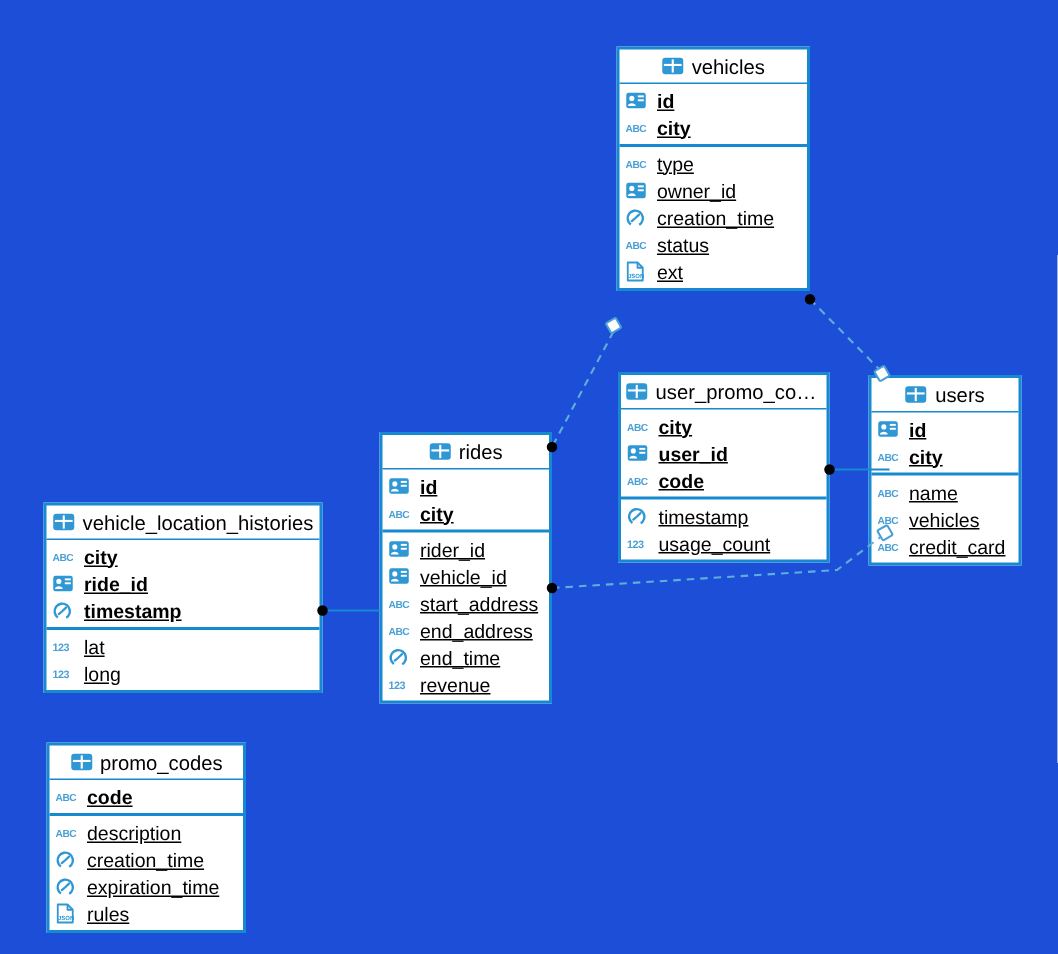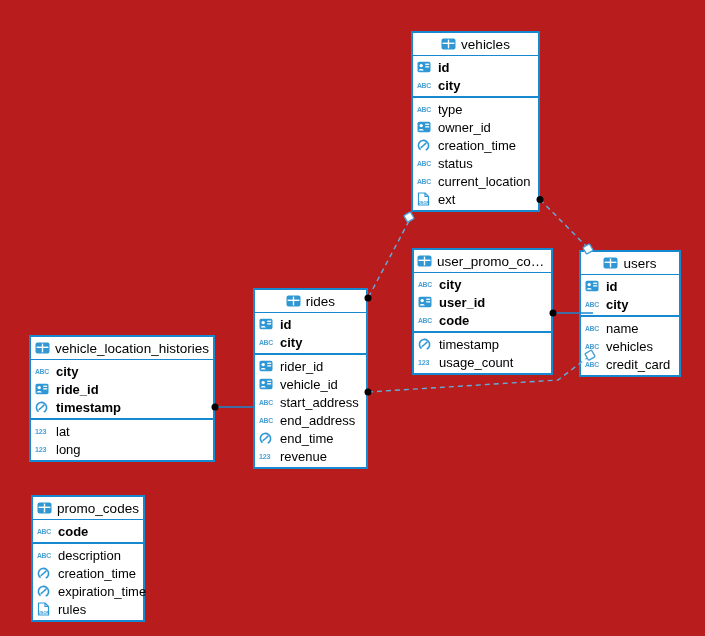--- a/index.html
+++ b/index.html
@@ -1,32 +1,32 @@
 <!DOCTYPE html>
 <html><head>
 <meta charset="utf-8">
 <style>
   html,body{margin:0;padding:0;background:#ffffff;}
   .canvas{
-    position:relative;width:705px;height:636px;background:#b91c1c;overflow:hidden;
+    position:relative;width:705px;height:636px;background:#1d4ed8;overflow:hidden;
     font-family:"Liberation Sans","DejaVu Sans",sans-serif;
   }
   .connectors{position:absolute;left:0;top:0;width:705px;height:636px;z-index:5;pointer-events:none;}
   .tbl{
     position:absolute;box-sizing:border-box;background:#ffffff;
     border:2px solid #1789d0;z-index:2;color:#000;
   }
   .tbl-header{
     display:flex;align-items:center;justify-content:center;gap:5px;
     height:22px;border-bottom:1.5px solid #1789d0;padding:0 3px;
     font-size:13.5px;white-space:nowrap;overflow:hidden;
   }
   .section{padding:2px 0;}
   .pk-section{border-bottom:2px solid #1789d0;}
-  .row{display:flex;align-items:center;gap:4px;height:18px;padding:0 4px;white-space:nowrap;}
+  .row{display:flex;align-items:center;gap:4px;height:18px;padding:0 4px;white-space:nowrap;text-decoration:underline;}
   .row .clabel{font-size:13px;}
   .row.pk .clabel{font-weight:bold;}
   .cicon{width:17px;display:flex;justify-content:flex-start;flex:0 0 17px;}
   .hicon{display:flex;align-items:center;}
   .tname{overflow:hidden;text-overflow:ellipsis;}
 </style>
 </head>
 <body>
 
 <div class="canvas">
@@ -97,28 +97,20 @@
         <div class="row">
           <span class="cicon">
             <svg width="15" height="10" viewBox="0 0 15 10">
               <text x="0" y="8" font-size="6.8" font-weight="bold" letter-spacing="-0.3" fill="#4aa0d5" font-family="Liberation Sans, sans-serif">ABC</text>
             </svg>
           </span>
           <span class="clabel">status</span>
         </div>
         <div class="row">
           <span class="cicon">
-            <svg width="15" height="10" viewBox="0 0 15 10">
-              <text x="0" y="8" font-size="6.8" font-weight="bold" letter-spacing="-0.3" fill="#4aa0d5" font-family="Liberation Sans, sans-serif">ABC</text>
-            </svg>
-          </span>
-          <span class="clabel">current_location</span>
-        </div>
-        <div class="row">
-          <span class="cicon">
             <svg width="13" height="14" viewBox="0 0 13 14">
               <path d="M1.5 1 H8 L11.5 4.5 V13 H1.5 Z" fill="#fff" stroke="#2e97d4" stroke-width="1.2" stroke-linejoin="round"></path>
               <path d="M8 1 V4.5 H11.5" fill="none" stroke="#2e97d4" stroke-width="1.2" stroke-linejoin="round"></path>
               <text x="1.6" y="11.6" font-size="4" font-weight="bold" fill="#2e97d4" font-family="Liberation Sans, sans-serif">JSON</text>
             </svg>
           </span>
           <span class="clabel">ext</span>
         </div>
       </div>
   </div>
@@ -395,21 +387,21 @@
           <span class="cicon">
             <svg width="14" height="10" viewBox="0 0 14 10">
               <text x="0" y="8" font-size="7.2" font-weight="bold" letter-spacing="-0.3" fill="#4aa0d5" font-family="Liberation Sans, sans-serif">123</text>
             </svg>
           </span>
           <span class="clabel">long</span>
         </div>
       </div>
   </div>
 
-  <div class="tbl" style="left:31px;top:495px;width:114px;">
+  <div class="tbl" style="left:31px;top:495px;width:133px;">
     <div class="tbl-header">
       <span class="hicon">
           <svg width="15" height="12" viewBox="0 0 15 12">
             <rect x="0.5" y="0.5" width="14" height="11" rx="2" fill="#2e97d4"></rect>
             <rect x="1.6" y="4.6" width="11.8" height="1.4" fill="#fff"></rect>
             <rect x="6.8" y="1.6" width="1.4" height="8.8" fill="#fff"></rect>
           </svg>
         </span>
       <span class="tname">promo_codes</span>
     </div>

